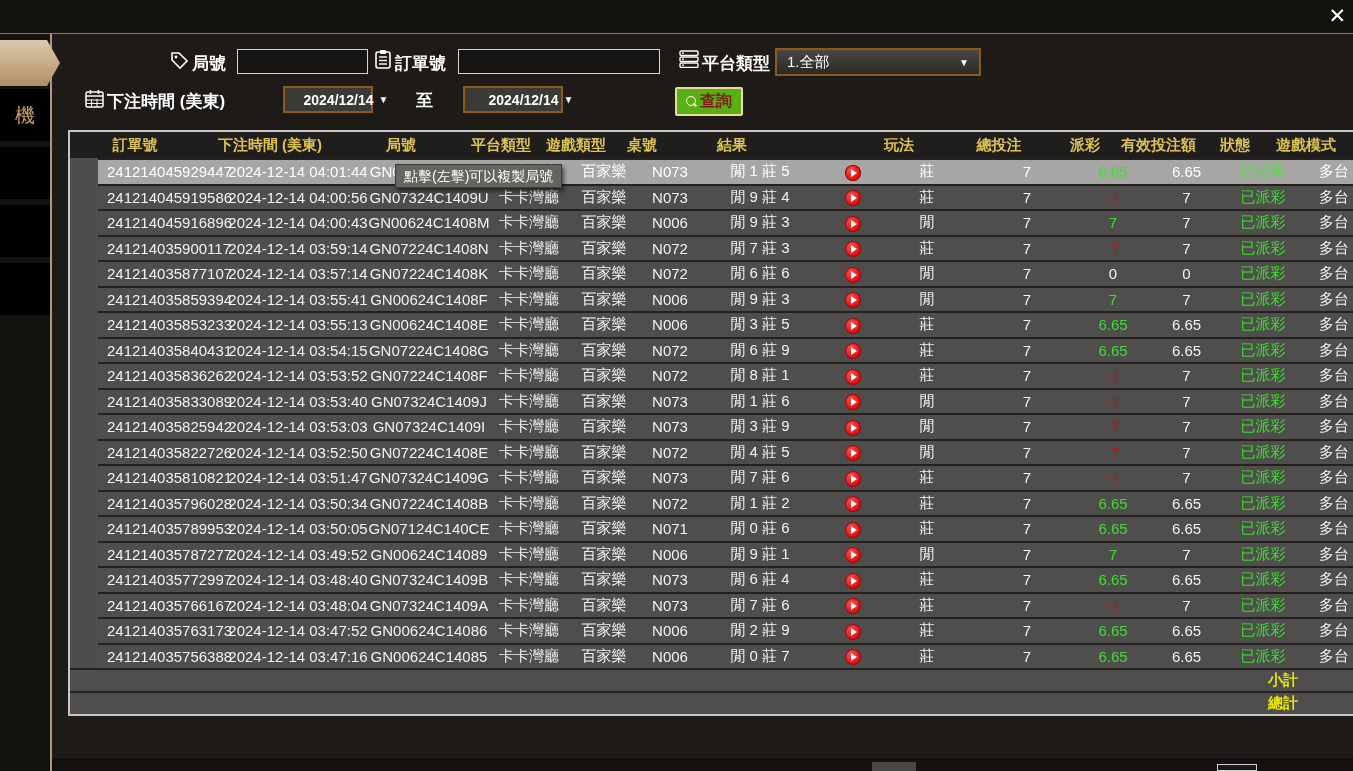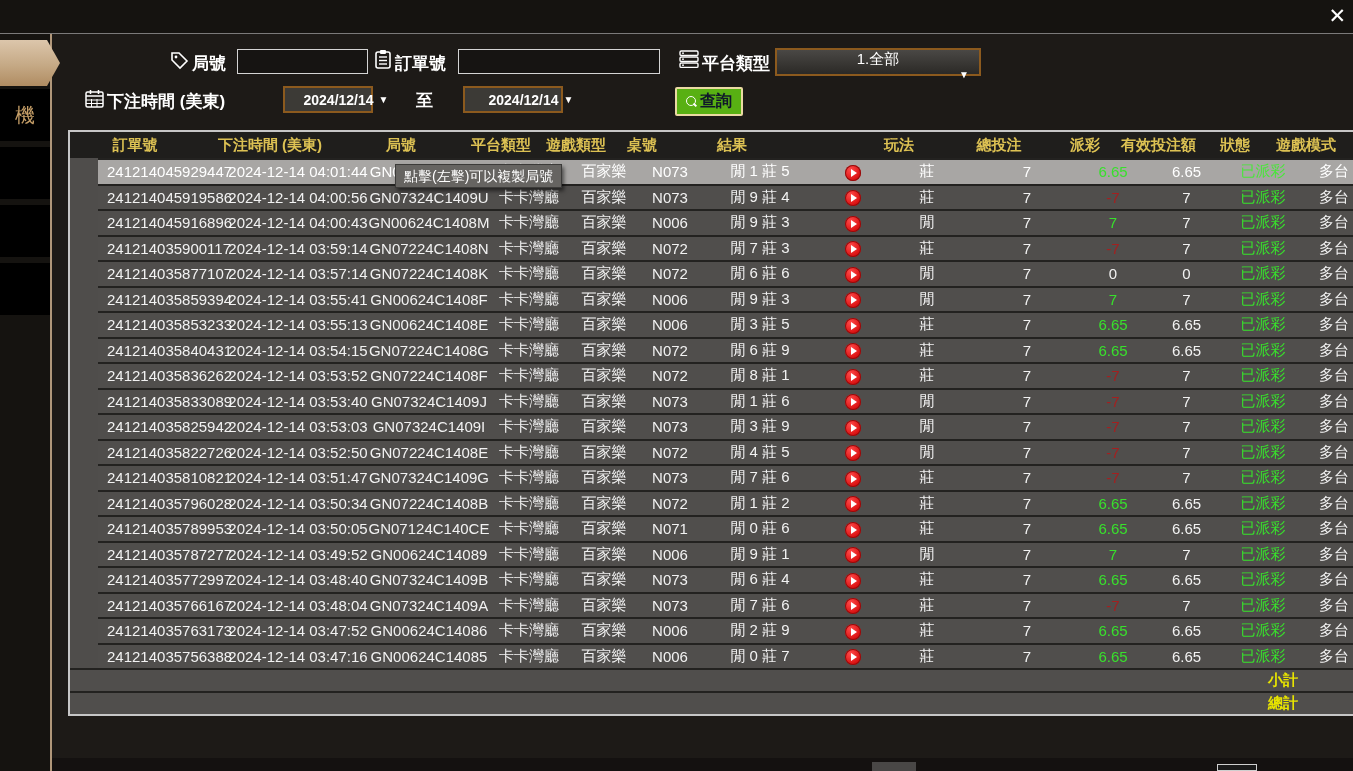--- a/index.html
+++ b/index.html
@@ -32,24 +32,24 @@
   
   .flabel { position:absolute; color:#ffffff; font-size:17px; font-weight:bold; white-space:nowrap; z-index:10; }
   .ficon  { position:absolute; z-index:10; }
   .txt-input { position:absolute; height:25px; background:#161412; border:1px solid #d4d4d4; color:#eee;
     font-size:14px; padding:0 6px; z-index:10; }
   .date-box { position:absolute; height:27px; background:#3c3a36; border:2px solid #8c5a1e; color:#fff;
     font-size:14px; font-weight:bold; display:flex; align-items:center; justify-content:center; gap:5px;
     z-index:10; cursor:pointer; white-space:nowrap;padding-left:36px; }
   .date-box .caret { font-size:10px; }
   .select-box { position:absolute; height:28px; background:linear-gradient(180deg,#4a4845,#2b2926); border:2px solid #8c5a1e;
-    color:#fff; font-size:15px; display:flex; align-items:center; padding:0 10px; z-index:10; cursor:pointer;flex-direction:column; }
+    color:#fff; font-size:15px; display:flex; align-items:center; padding:0 10px; z-index:10; cursor:pointer; }
   .select-box .caret { margin-left:auto; font-size:10px; color:#fff; }
   .query-btn { position:absolute; left:675px; top:87px; width:68px; height:29px; background:#58b013;
-    border:2px solid #ead9a2; border-radius:2px; color:#0f172a; font-size:16px; font-weight:bold;
+    border:2px solid #ead9a2; border-radius:2px; color:#7f1d1d; font-size:16px; font-weight:bold;
     display:flex; align-items:center; justify-content:center; gap:3px; cursor:pointer; z-index:10; }
   .mag { position:relative; width:11px; height:11px; flex:0 0 auto; }
   .mag::before { content:""; position:absolute; left:0; top:0; width:8px; height:8px; border:1.6px solid #fff; border-radius:50%; }
   .mag::after { content:""; position:absolute; left:7px; top:8px; width:4px; height:1.8px; background:#fff; transform:rotate(45deg); }
 
   
   .btable { position:absolute; left:68px; top:130px; width:1285px; border:2px solid #c6c6c6; border-right:none;
     background:#4f4d4b; z-index:12; }
   .grid { display:grid; grid-template-columns:130px 140px 122px 78px 72px 60px 120px 66px 82px 118px 54px 93px 60px 82px; align-items:center; }
   .thead { height:26px; background:#1f1e1c; color:#dcc153; font-size:15px; font-weight:bold; }

